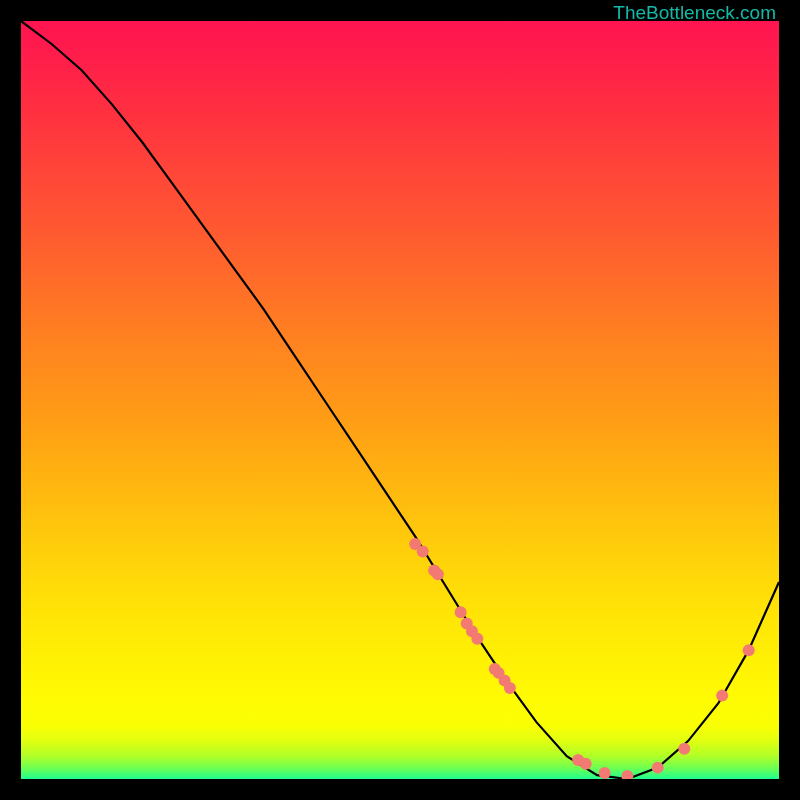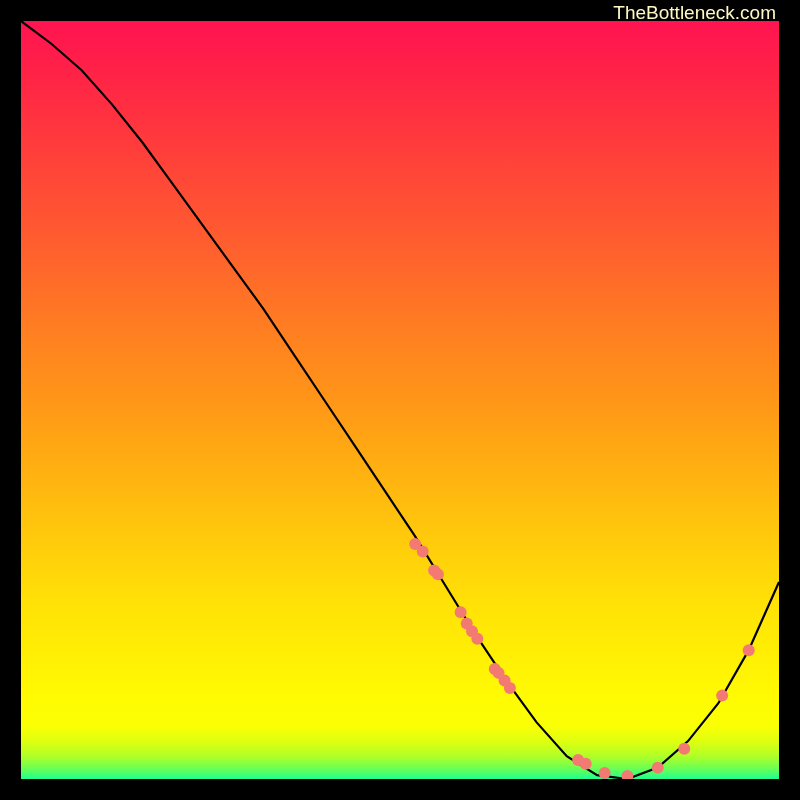--- a/index.html
+++ b/index.html
@@ -37,21 +37,21 @@
     );
   }
   .curve-svg {
     position: absolute;
     left: 0; top: 0; width: 100%; height: 100%;
   }
   .watermark {
     position: absolute;
     top: 2px;
     right: 24px;
-    color: #fef9c3;
+    color: #14b8a6;
     font-family: Arial, Helvetica, sans-serif;
     font-size: 19px;
     font-weight: 500;
   }
 </style>
 </head>
 <body>
 
 <div class="plot-area">
   <div class="gradient-bg"></div>

